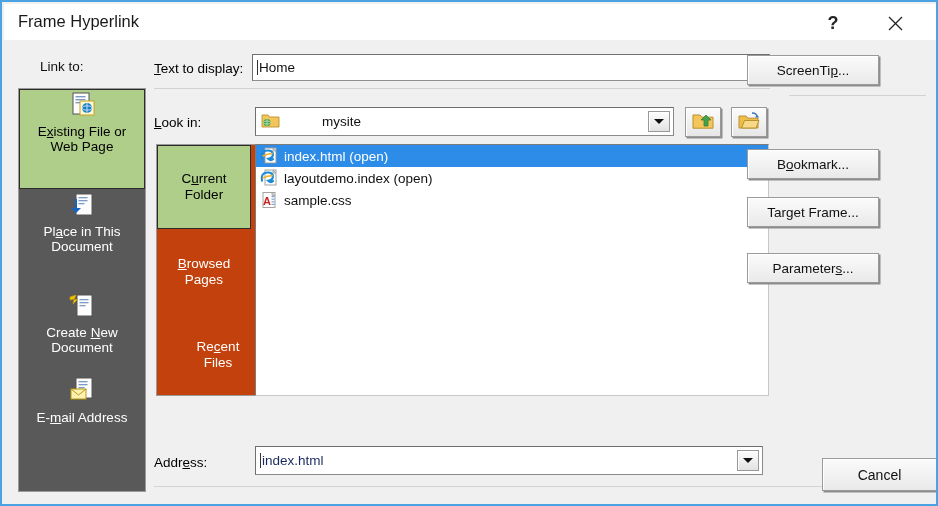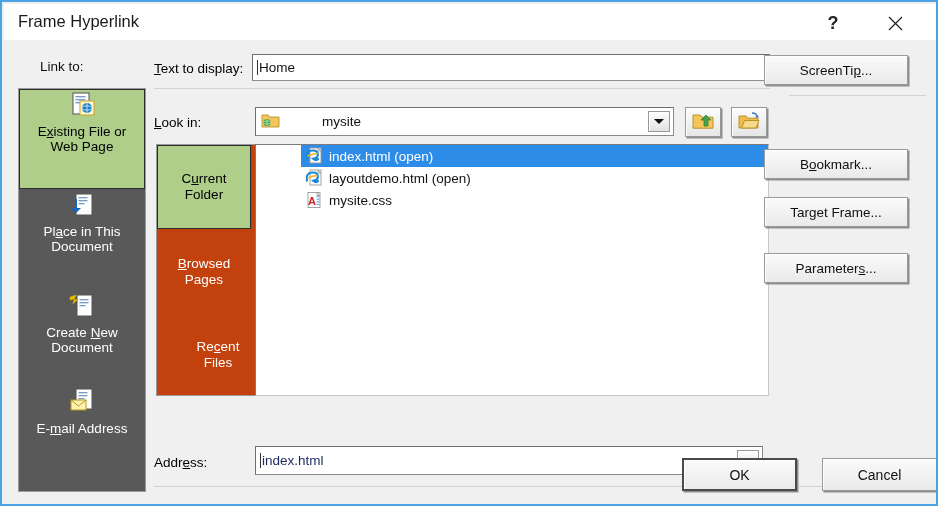--- a/index.html
+++ b/index.html
@@ -140,21 +140,21 @@
     display:flex;align-items:center;justify-content:center;
     text-align:center;color:#ffffff;font-size:13.5px;line-height:1.15;
     box-sizing:border-box;cursor:default;
   }
   .place-item.sel{background:#AFCE8A;color:#000;border:1.5px solid #2c2c2c;}
 
   .filelist{
     position:absolute;left:251px;top:104px;width:514px;height:252px;
     background:#ffffff;border:1px solid #7c7c7c;
     border-right-color:#c8c8c8;border-bottom-color:#c8c8c8;
-    box-sizing:border-box;overflow:hidden;padding-left:45px;
+    box-sizing:border-box;overflow:hidden;
   }
   .file-row{
     height:22px;display:flex;align-items:center;padding-left:4px;
     font-size:13.5px;color:#111;white-space:nowrap;cursor:default;
   }
   .file-row.sel{background:#2D8CE8;color:#ffffff;}
   .file-ico{width:18px;height:18px;margin-right:6px;flex:0 0 18px;display:block;}
 
   
   .addr-label{position:absolute;left:150px;top:415px;font-size:13.5px;white-space:nowrap;}
@@ -171,21 +171,21 @@
     display:inline-block;width:1px;height:15px;background:#333;
     vertical-align:-3px;margin-right:1px;
   }
 
   .sep-bottom{
     position:absolute;left:150px;top:446px;width:772px;height:1px;background:#d2d2d2;
   }
 
   
   .rbtn{
-    position:absolute;left:760px;width:144px;height:30px;
+    position:absolute;left:743px;width:132px;height:30px;
     background:linear-gradient(#fbfbfb,#e9e9e9);
     border:1px solid #9a9a9a;
     box-shadow:inset 1px 1px 0 #ffffff, 1.5px 1.5px 0 #8d8d8d;
     box-sizing:border-box;
     display:flex;align-items:center;justify-content:center;
     font-size:13.5px;color:#111;white-space:nowrap;cursor:default;
   }
   .rbtn u{text-decoration:underline;}
   .b-screentip{top:15px;}
   .b-bookmark{top:109px;}
@@ -272,21 +272,21 @@
             <rect x="10" y="4" width="15" height="21" fill="#fdfdfd" stroke="#555" stroke-width="1"></rect>
             <rect x="12.5" y="8" width="9" height="1.3" fill="#7a9cc6"></rect>
             <rect x="12.5" y="11" width="9" height="1.3" fill="#7a9cc6"></rect>
             <rect x="12.5" y="14" width="6" height="1.3" fill="#7a9cc6"></rect>
             <path d="M3 6 L9 4 L7 9 L11 8 L6 13 L7 8 L3 9 Z" fill="#f2c200" stroke="#c9a000" stroke-width="0.6"></path>
           </svg>
         </span>
         <span class="side-lbl">Create <u>N</u>ew<br>Document</span>
       </div>
 
-      <div class="side-item" style="top:298px;height:99px;">
+      <div class="side-item" style="top:287px;height:99px;">
         <span class="side-ico">
           <svg width="30" height="30" viewBox="0 0 30 30">
             <rect x="9" y="2" width="16" height="20" fill="#fdfdfd" stroke="#555" stroke-width="1"></rect>
             <rect x="11.5" y="5" width="9" height="1.3" fill="#7a9cc6"></rect>
             <rect x="11.5" y="8" width="9" height="1.3" fill="#7a9cc6"></rect>
             <rect x="11.5" y="11" width="6" height="1.3" fill="#7a9cc6"></rect>
             <rect x="4" y="13" width="15" height="10" fill="#fff2b0" stroke="#b89a17" stroke-width="1"></rect>
             <path d="M4 13 L11.5 19 L19 13" fill="none" stroke="#b89a17" stroke-width="1"></path>
           </svg>
         </span>
@@ -360,35 +360,35 @@
       </div>
       <div class="file-row">
         <span class="file-ico">
           <svg width="18" height="18" viewBox="0 0 18 18">
             <rect x="5" y="1" width="11" height="15" fill="#fefefe" stroke="#9a9a9a" stroke-width="0.9"></rect>
             <path d="M13 1 l3 3 h-3 z" fill="#d8d8d8" stroke="#9a9a9a" stroke-width="0.7"></path>
             <path d="M2 11.8 q-1.5 -8 5.2 -8.3 q6.4 -.3 5.6 5 q-.4 2.6 -4.6 3.2 q2.6 2.6 5 .4" fill="none" stroke="#1b8ad6" stroke-width="2.1" stroke-linecap="round"></path>
             <path d="M2.4 9.2 q5 -2.6 10.4 -2.6" fill="none" stroke="#f2b12b" stroke-width="1.5"></path>
           </svg>
         </span>
-        <span>layoutdemo.html (open)</span>
+        <span>layoutdemo.index (open)</span>
       </div>
       <div class="file-row">
         <span class="file-ico">
           <svg width="18" height="18" viewBox="0 0 18 18">
             <rect x="3" y="1.5" width="12" height="15" fill="#fefefe" stroke="#9a9a9a" stroke-width="0.9"></rect>
             <path d="M12 1.5 l3 3 h-3 z" fill="#d8d8d8" stroke="#9a9a9a" stroke-width="0.7"></path>
             <text x="3" y="13.5" font-family="Liberation Sans, sans-serif" font-size="11" font-weight="bold" fill="#cc2222">A</text>
             <rect x="11.5" y="5" width="3" height="1.2" fill="#7fa8d8"></rect>
             <rect x="11.5" y="7.6" width="3" height="1.2" fill="#7fa8d8"></rect>
             <rect x="11.5" y="10.2" width="3" height="1.2" fill="#7fa8d8"></rect>
             <rect x="11.5" y="12.8" width="3" height="1.2" fill="#7fa8d8"></rect>
           </svg>
         </span>
-        <span>mysite.css</span>
+        <span>sample.css</span>
       </div>
     </div>
 
     <div class="addr-label">Addr<u>e</u>ss:</div>
     <div class="addr-combo">
       <span class="ci-text"><span class="caret"></span><span>index.html</span></span>
       <span class="combo-arrow">
         <span class="arrow-dn"></span>
       </span>
     </div>
@@ -402,21 +402,18 @@
     <div class="rbtn b-bookmark">
       <span>B<u>o</u>okmark...</span>
     </div>
     <div class="rbtn b-target">
       <span>Tar<u>g</u>et Frame...</span>
     </div>
     <div class="rbtn b-params">
       <span>Parameter<u>s</u>...</span>
     </div>
 
-    <div class="bbtn b-ok">
-      <span>OK</span>
-    </div>
     <div class="bbtn b-cancel">
       <span>Cancel</span>
     </div>
 
   </div>
 </div>
 
 </body></html>

